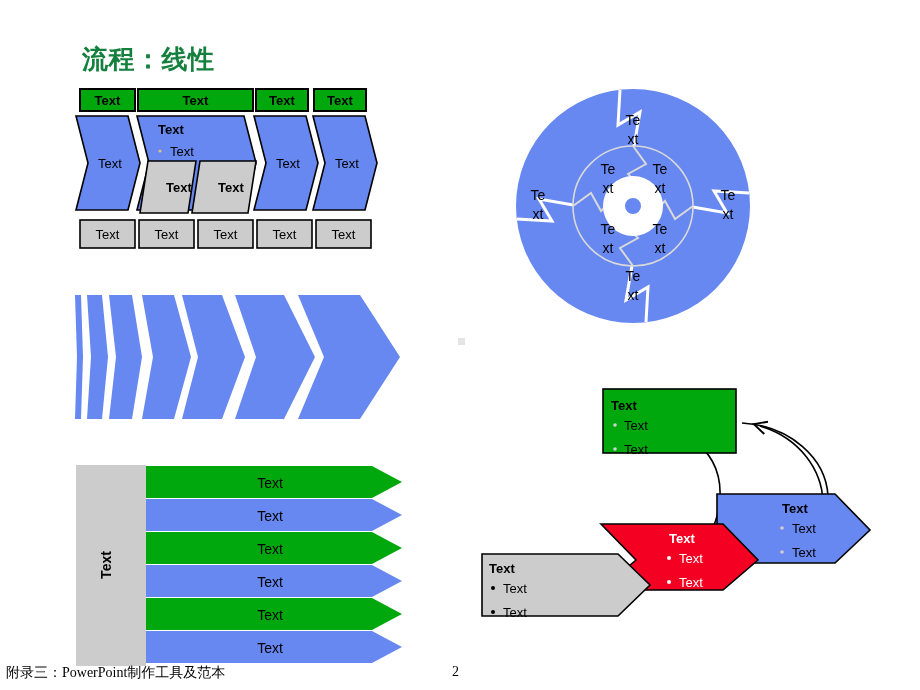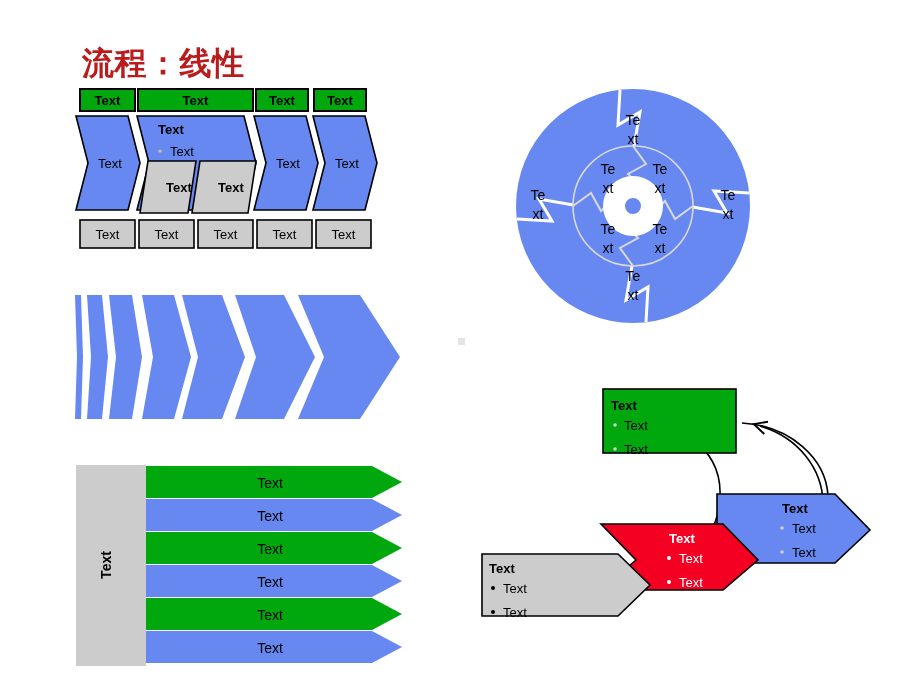--- a/index.html
+++ b/index.html
@@ -18,23 +18,23 @@
   .slide {
     position: absolute;
     left: 0; top: 0;
     width: 920px;
     height: 690px;
   }
 
   
   .slide-title {
     position: absolute;
-    font-size: 32px;
+    font-size: 26px;
     font-weight: bold;
-    color: #b91c1c;
+    color: #15803d;
     letter-spacing: 0.5px;
     white-space: nowrap;
   }
   #title-left  { left: 82px;  top: 42px; }
   #title-right { left: 487px; top: 42px; }
 
   
   .svg-layer { position: absolute; }
 
   
@@ -265,14 +265,18 @@
       <text x="19" y="195" font-size="13" class="t-black t-bold">Text</text>
       <circle cx="23" cy="210" r="2" fill="#000000"></circle>
       <text x="33" y="215" font-size="13" class="t-black">Text</text>
       <circle cx="23" cy="234" r="2" fill="#000000"></circle>
       <text x="33" y="239" font-size="13" class="t-black">Text</text>
     </g>
   </svg>
 
   <div class="artifact-dot"></div>
 
+  <div class="footer-bar">
+    <div class="footer-text">附录三：PowerPoint制作工具及范本</div>
+    <div class="footer-page">2</div>
+  </div>
 
 </div>
 
 </body></html>

